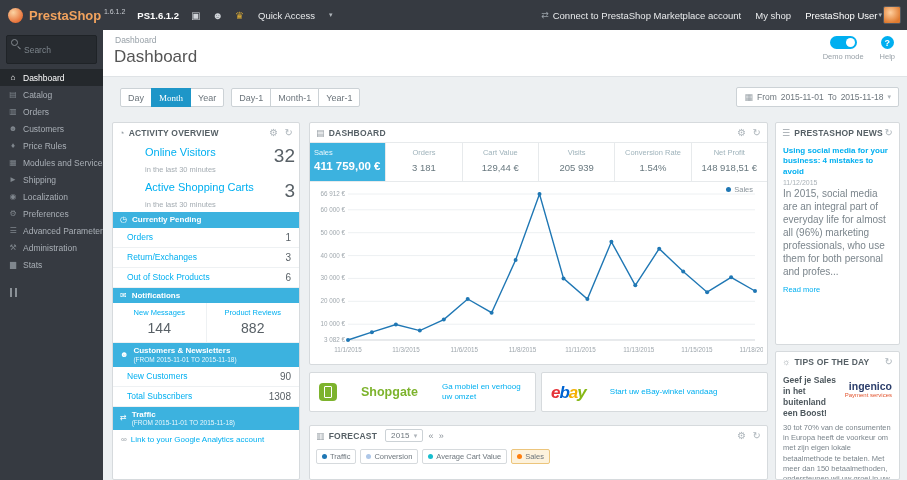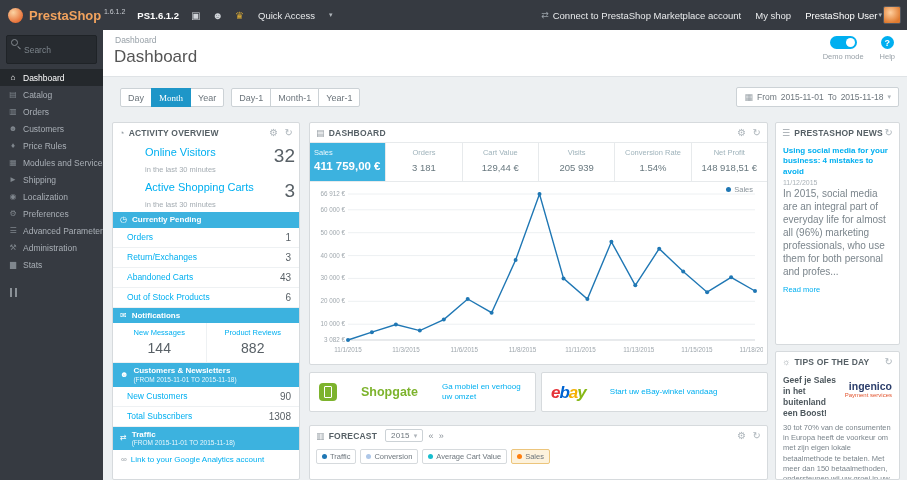--- a/index.html
+++ b/index.html
@@ -289,24 +289,20 @@
     <span class="bar-ico" data-interactable="false">◷</span>
     <span data-interactable="false">Currently Pending</span>
   </div>
   <div class="act-row" data-interactable="false">
     <a class="lbl" data-interactable="true">Orders</a>
     <span class="val" data-interactable="false">1</span>
   </div>
   <div class="act-row" data-interactable="false">
     <a class="lbl" data-interactable="true">Return/Exchanges</a>
     <span class="val" data-interactable="false">3</span>
-  </div>
-  <div class="act-row" data-interactable="false">
-    <a class="lbl" data-interactable="true">Abandoned Carts</a>
-    <span class="val" data-interactable="false">43</span>
   </div>
   <div class="act-row" data-interactable="false">
     <a class="lbl" data-interactable="true">Out of Stock Products</a>
     <span class="val" data-interactable="false">6</span>
   </div>
 
   <div class="sec-bar" data-interactable="false">
     <span class="bar-ico" data-interactable="false">✉</span>
     <span data-interactable="false">Notifications</span>
   </div>

